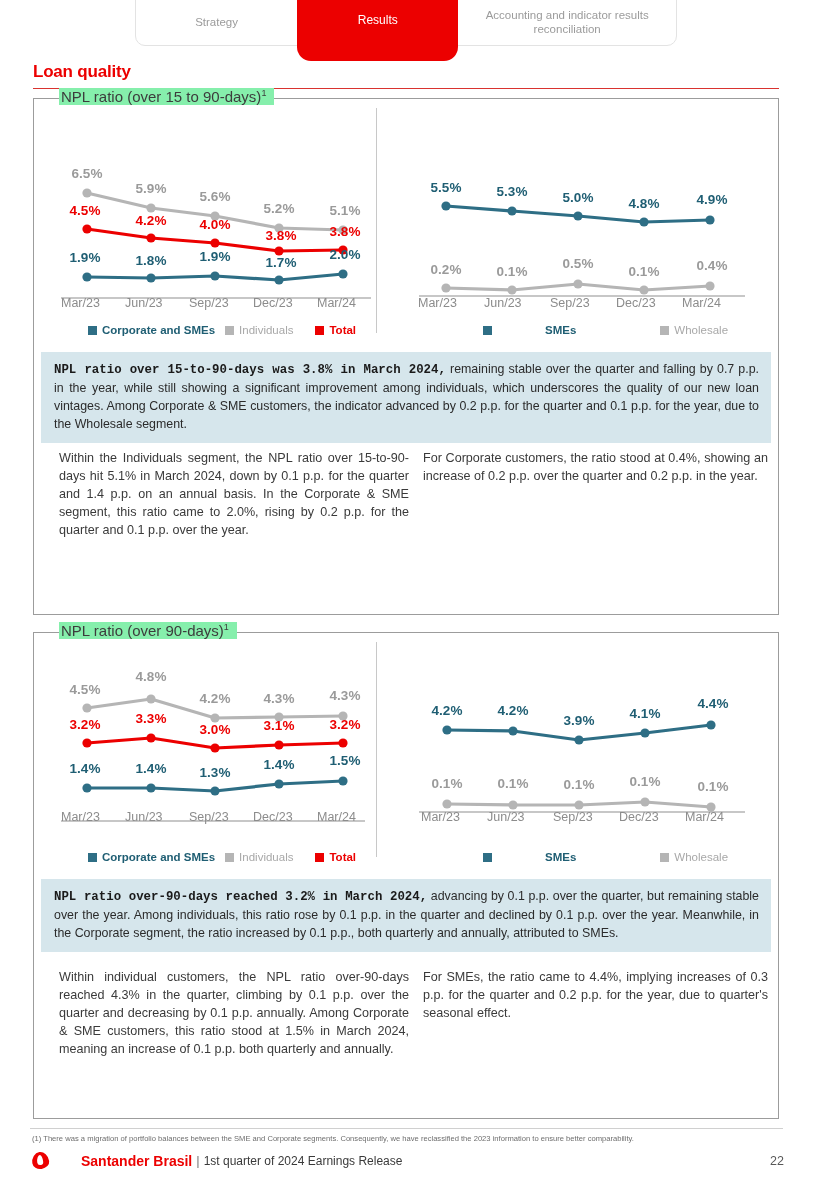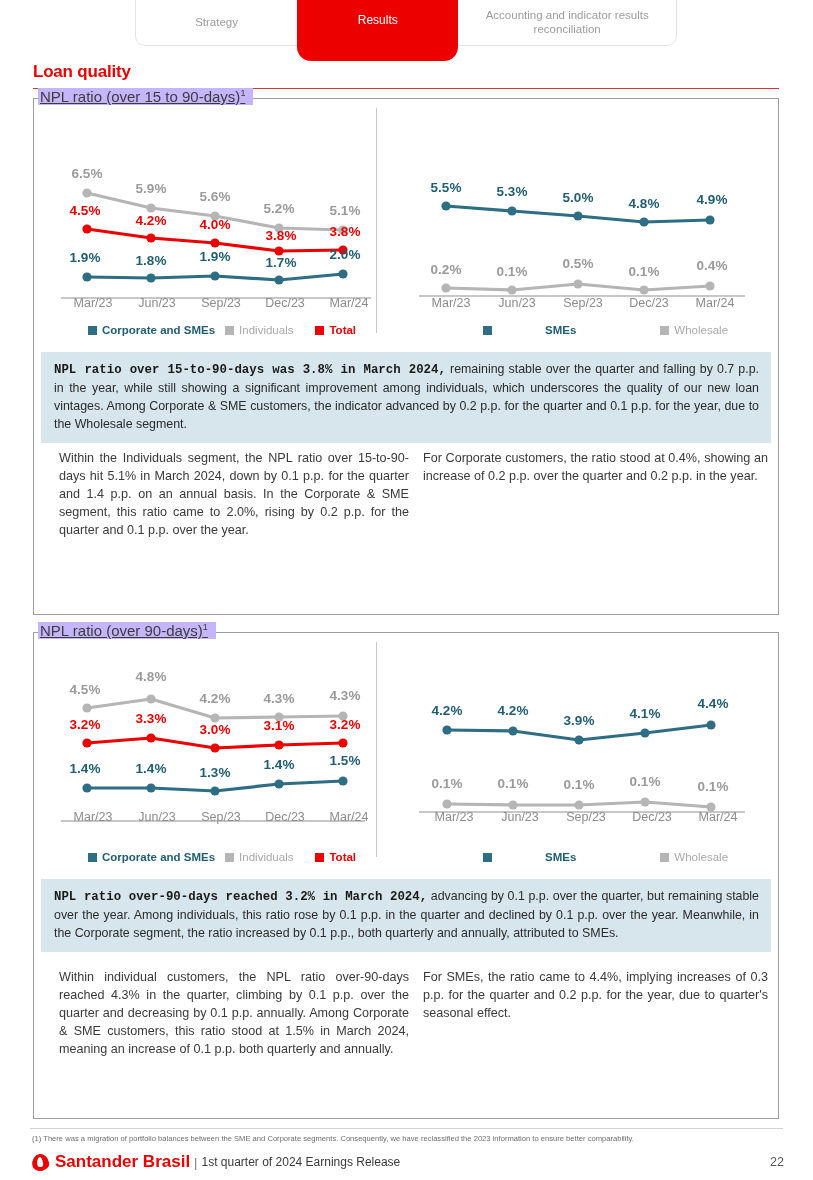--- a/index.html
+++ b/index.html
@@ -54,43 +54,42 @@
     width: 746px; height: 1px; background: #d9332f;
   }
 
   
   .panel { position: absolute; left: 33px; width: 746px; }
   .panel-frame {
     position: absolute; left: 0; right: 0;
     border: 1px solid #9c9c9c;
   }
   .panel-title {
-    position: absolute; left: 5px; top: -10px;
-    background: #c4b5fd;
+    position: absolute; left: 26px; top: -10px;
+    background: #86efac;
     padding: 0 8px 0 2px;
     font-size: 15px; color: #3c3c3c;
     white-space: nowrap;
-    text-decoration: underline;
   }
   .panel-title sup { font-size: 9px; }
 
   .vdivider {
     position: absolute; top: 14px; bottom: 14px;
     width: 1px; background: #c8c8c8;
   }
 
   
   .chart { position: absolute; }
   .chart svg { display: block; }
   .axis-labels {
     position: absolute; left: 0; right: 0;
     display: flex;
     font-size: 12.5px; color: #8c8c8c;
   }
-  .axis-labels span { flex: 1 1 0; text-align: center; }
+  .axis-labels span { flex: 1 1 0; }
 
   .legend {
     position: absolute;
     display: flex; align-items: center;
     font-size: 11.5px;
   }
   .legend .li { display: flex; align-items: center; }
   .legend .sw {
     width: 9px; height: 9px; display: inline-block; margin-right: 5px;
   }
@@ -145,21 +144,21 @@
     background: #ec0000;
     border-radius: 50% 50% 50% 50% / 60% 60% 40% 40%;
     position: relative;
     transform: rotate(-8deg);
   }
   .flame::after {
     content: ""; position: absolute; left: 5px; top: 3px;
     width: 6px; height: 10px; background: #fff;
     border-radius: 60% 40% 50% 50% / 70% 70% 30% 30%;
   }
-  .brand { font-size: 17px; font-weight: bold; color: #ec0000; }
+  .brand { font-size: 14px; font-weight: bold; color: #ec0000; margin-left: 26px; }
   .brand-sep { color: #7a7a7a; margin: 0 4px; font-size: 13px; }
   .brand-sub { font-size: 12px; color: #3a3a3a; }
   .pagenum {
     margin-left: auto; font-size: 12.5px; color: #585858;
   }
 </style>
 </head>
 <body>
 
 <div class="tabbar">

